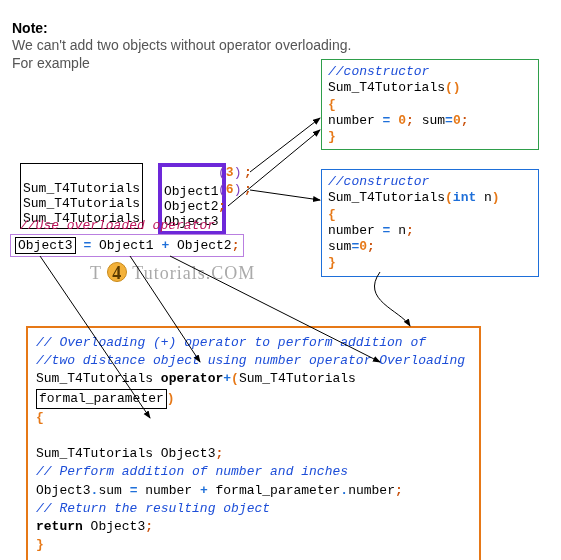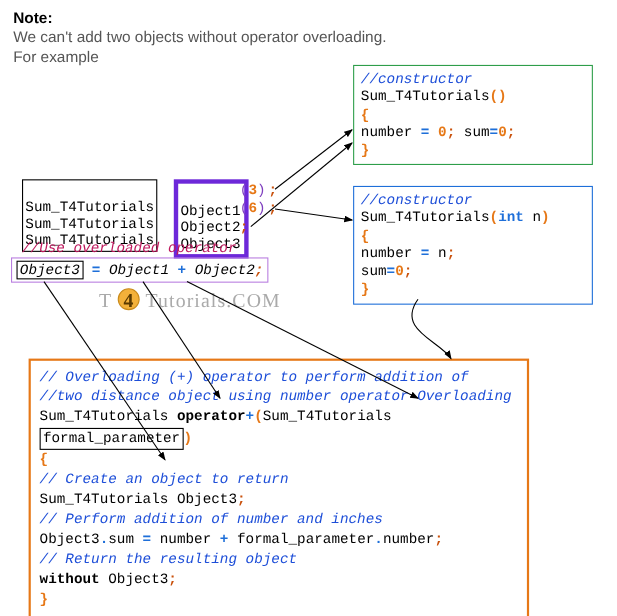--- a/index.html
+++ b/index.html
@@ -5,21 +5,21 @@
   * { box-sizing: border-box; margin: 0; padding: 0; }
   body {
     font-family: 'Segoe UI', Arial, sans-serif;
     font-size: 13px;
     width: 561px;
     height: 560px;
     position: relative;
     background: #fff;
     color: #000;
   }
-  .note-block { padding: 8px 12px 4px 12px; }
+  .note-block { padding: 20px 12px 4px 12px; }
   .note-label { font-weight: bold; font-size: 14px; color: #000; }
   .note-text { color: #555; font-size: 14px; line-height: 1.3; }
   .code { font-family: 'Courier New', monospace; font-size: 13px; white-space: pre; }
   .kw { font-weight: bold; text-align: center; }
   .blue { color: #1e6fd9; font-weight: bold; }
   .bluecomment { color: #1d4ed8; font-style: italic; }
   .orange { color: #e67817; font-weight: bold; }
   .dkorange { color: #c9510c; font-weight: bold; }
   .purple { color: #7f3fbf; }
 
@@ -55,21 +55,20 @@
     font-family: 'Courier New', monospace;
     font-style: italic;
     color: #be185d;
   }
   .assign-line {
     position: absolute;
     left: 10px; top: 234px;
     border: 1px solid #b97fe0;
     padding: 2px 4px;
     font-family: 'Courier New', monospace;
-    font-style: italic;
   }
   .watermark {
     position: absolute;
     left: 90px; top: 262px;
     font-family: Georgia, serif;
     font-size: 18px;
     color: #aaa;
     letter-spacing: 1px;
   }
   .watermark .circ {
@@ -173,26 +172,26 @@
 <span>number </span><span class="blue">=</span><span> n</span><span class="dkorange">;</span><br>
 <span>sum</span><span class="blue">=</span><span class="orange">0</span><span class="dkorange">;</span><br>
 <span class="orange">}</span>
 </div>
 
 <div class="opblock">
 <span class="bluecomment">// Overloading (+) operator to perform addition of</span><br>
 <span class="bluecomment">//two distance object using number operator Overloading</span><br>
 <span>Sum_T4Tutorials </span><span class="kw">operator</span><span class="blue">+</span><span class="orange">(</span><span>Sum_T4Tutorials </span><span class="inbox">formal_parameter</span><span class="orange">)</span><br>
 <span class="orange">{</span><br>
-<span class="bluecomment">// Create an object to return</span><br>
+<br>
 <span>Sum_T4Tutorials Object3</span><span class="dkorange">;</span><br>
 <span class="bluecomment">// Perform addition of number and inches</span><br>
 <span>Object3</span><span class="blue">.</span><span>sum </span><span class="blue">=</span><span> number </span><span class="blue">+</span><span> formal_parameter</span><span class="blue">.</span><span>number</span><span class="dkorange">;</span><br>
 <span class="bluecomment">// Return the resulting object</span><br>
-<span class="kw">without</span><span> Object3</span><span class="dkorange">;</span><br>
+<span class="kw">return</span><span> Object3</span><span class="dkorange">;</span><br>
 <span class="orange">}</span>
 </div>
 
 <svg class="arrows">
   <defs>
     <marker id="ah" markerWidth="8" markerHeight="8" refX="7" refY="3" orient="auto">
       <path d="M0,0 L8,3 L0,6 Z" fill="#000"></path>
     </marker>
   </defs>
 

